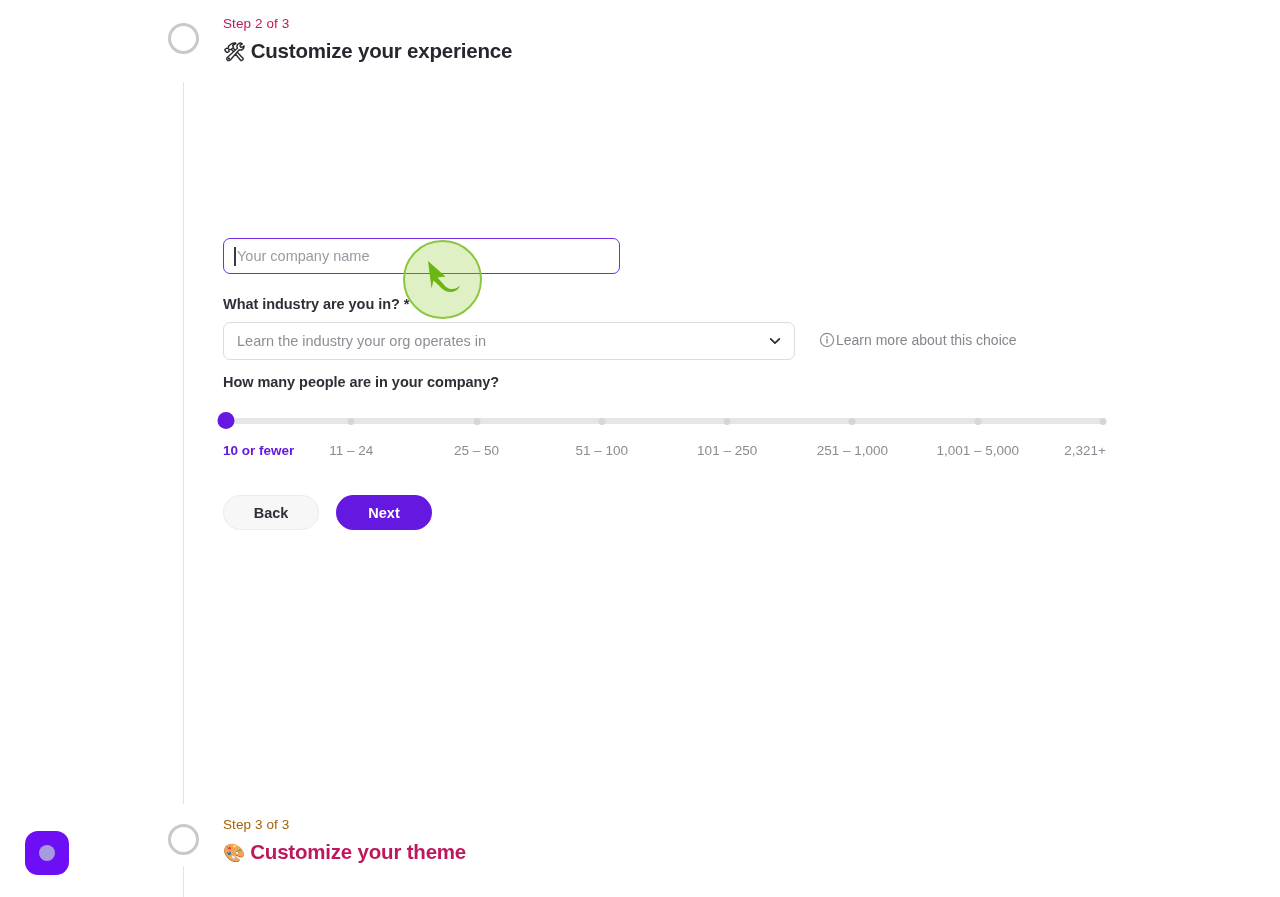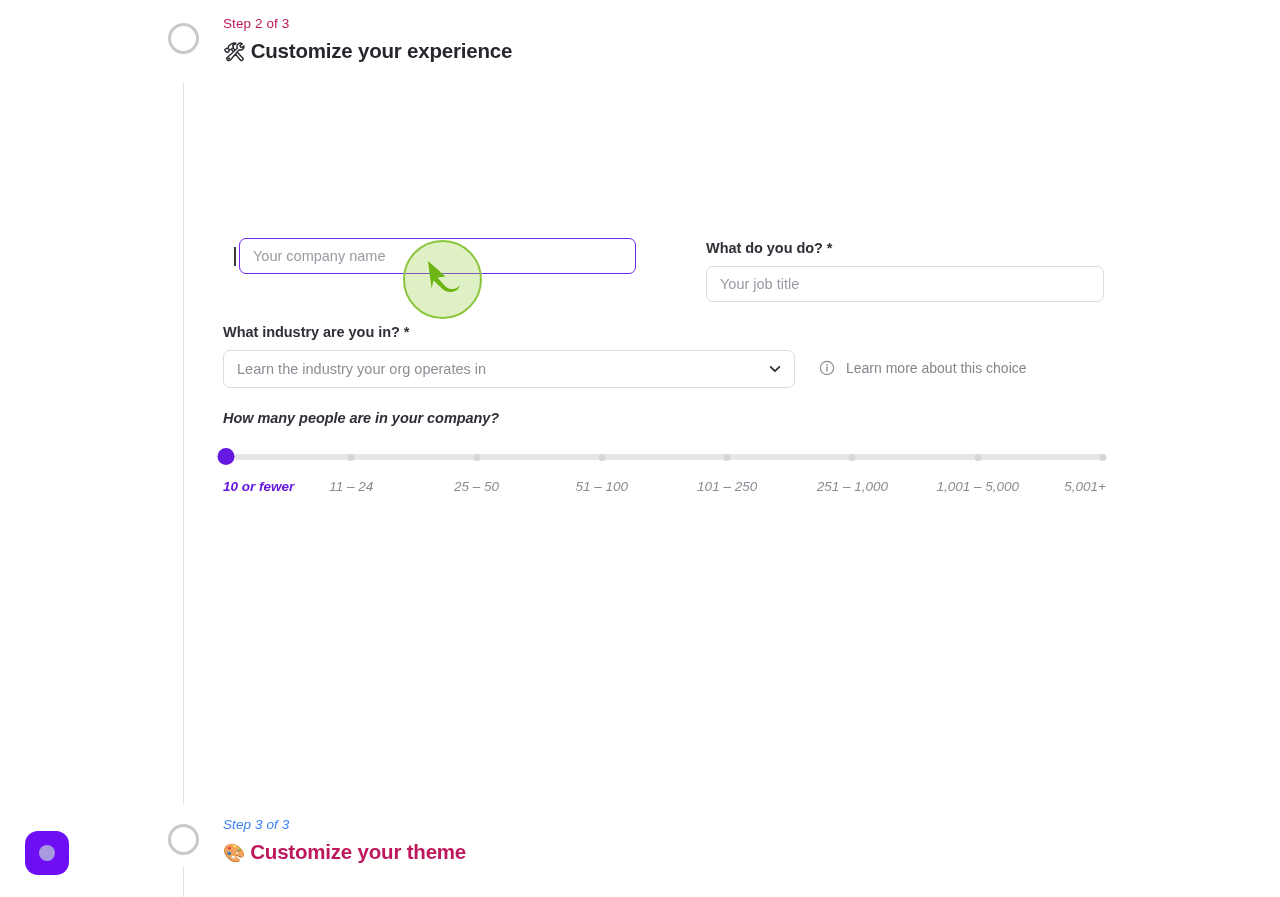--- a/index.html
+++ b/index.html
@@ -64,21 +64,21 @@
   }
   .step-title {
     font-size: 20.5px;
     line-height: 28px;
     font-weight: bold;
     color: #27272e;
     margin-top: 4px;
     letter-spacing: -0.2px;
     white-space: nowrap;
   }
-  .step-head.s3 .step-kicker { color: #3b82f6; font-style: italic; }
+  .step-head.s3 .step-kicker { color: #a16207; }
   .step-head.s3 .step-title  { color: #be185d; }
   .title-emoji {
     font-family: "DejaVu Sans", sans-serif;
     font-size: 18px;
     margin-right: 5px;
   }
 
   
   .panel {
     position: absolute;
@@ -112,21 +112,20 @@
     background: #ffffff;
     padding: 0 13px;
     font-family: "Liberation Sans", sans-serif;
     font-size: 14.5px;
     color: #2f2f38;
     outline: none;
   }
   .txt-input::placeholder { color: #9a9aa2; }
   .txt-input.focused {
     border: 1.5px solid #7528e8;
-    margin-left: 16px;
   }
 
   
   .input-wrap { position: relative; }
   .caret {
     position: absolute;
     left: 11px;
     top: 9px;
     width: 1.5px;
     height: 19px;
@@ -157,39 +156,39 @@
     right: 12px;
     top: 50%;
     transform: translateY(-50%);
     width: 14px;
     height: 14px;
     display: block;
   }
   .learn-more {
     display: flex;
     align-items: center;
-    gap: 11px;
+    gap: 1px;
     margin-left: 24px;
     cursor: pointer;
     margin-top: -3px;
   }
   .info-icon {
     width: 16px;
     height: 16px;
     display: block;
     flex: none;
   }
   .learn-text {
     font-size: 14px;
     color: #85858d;
     white-space: nowrap;
   }
 
   
-  .slider-block { margin-top: 22px; font-style: italic; }
+  .slider-block { margin-top: 14px; }
   .slider-label {
     font-size: 14.5px;
     font-weight: bold;
     color: #2f2f38;
     letter-spacing: -0.05px;
   }
   .slider-area {
     position: relative;
     margin-top: 22px;
     height: 56px;
@@ -326,24 +325,20 @@
 <div class="panel">
 
   <div class="row">
     <div class="col-company">
       <div class="input-wrap">
         <input class="txt-input focused" type="text" placeholder="Your company name" style="">
         <span class="caret"></span>
       </div>
     </div>
 
-    <div class="col-job">
-      <label class="field-label">What do you do? *</label>
-      <input class="txt-input" type="text" placeholder="Your job title" style="">
-    </div>
   </div>
 
   <div class="industry-block">
     <label class="field-label">What industry are you in? *</label>
     <div class="select-row">
       <div class="select-box">
         <span class="select-value">Learn the industry your org operates in</span>
         <svg class="chev" viewBox="0 0 16 16">
           <path d="M3 5.5 L8 10.5 L13 5.5" fill="none" stroke="#2f2f38" stroke-width="2" stroke-linecap="round" stroke-linejoin="round"></path>
         </svg>
@@ -374,25 +369,29 @@
           <div class="tick" style="left: 880px;"></div>
         </div>
       <div id="slider-labels">
           <div class="tick-label active" style="left: 0px; transform: none;">10 or fewer</div>
           <div class="tick-label" style="left: 128.286px;">11 – 24</div>
           <div class="tick-label" style="left: 253.571px;">25 – 50</div>
           <div class="tick-label" style="left: 378.857px;">51 – 100</div>
           <div class="tick-label" style="left: 504.143px;">101 – 250</div>
           <div class="tick-label" style="left: 629.429px;">251 – 1,000</div>
           <div class="tick-label" style="left: 754.714px;">1,001 – 5,000</div>
-          <div class="tick-label" style="left: 883px; transform: translateX(-100%);">5,001+</div>
+          <div class="tick-label" style="left: 883px; transform: translateX(-100%);">2,321+</div>
         </div>
     </div>
   </div>
 
+  <div class="btn-row">
+    <button class="btn btn-back">Back</button>
+    <button class="btn btn-next">Next</button>
+  </div>
 </div>
 
 <div class="step-head s3">
   <div class="step-kicker">Step 3 of 3</div>
   <div class="step-title"><span class="title-emoji">🎨</span><span>Customize your theme</span></div>
 </div>
 
 <div class="fab">
   <div class="fab-dot"></div>
 </div>

